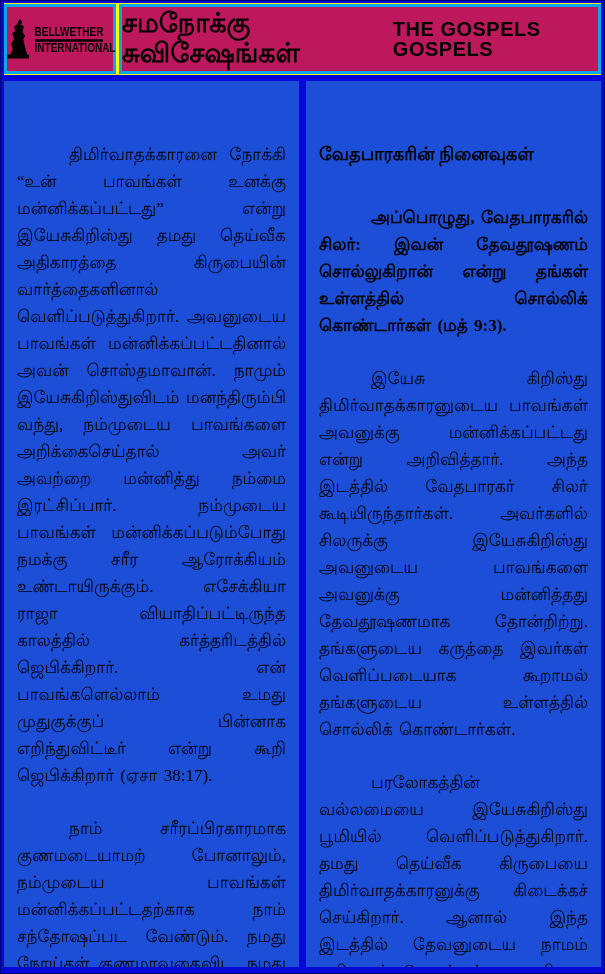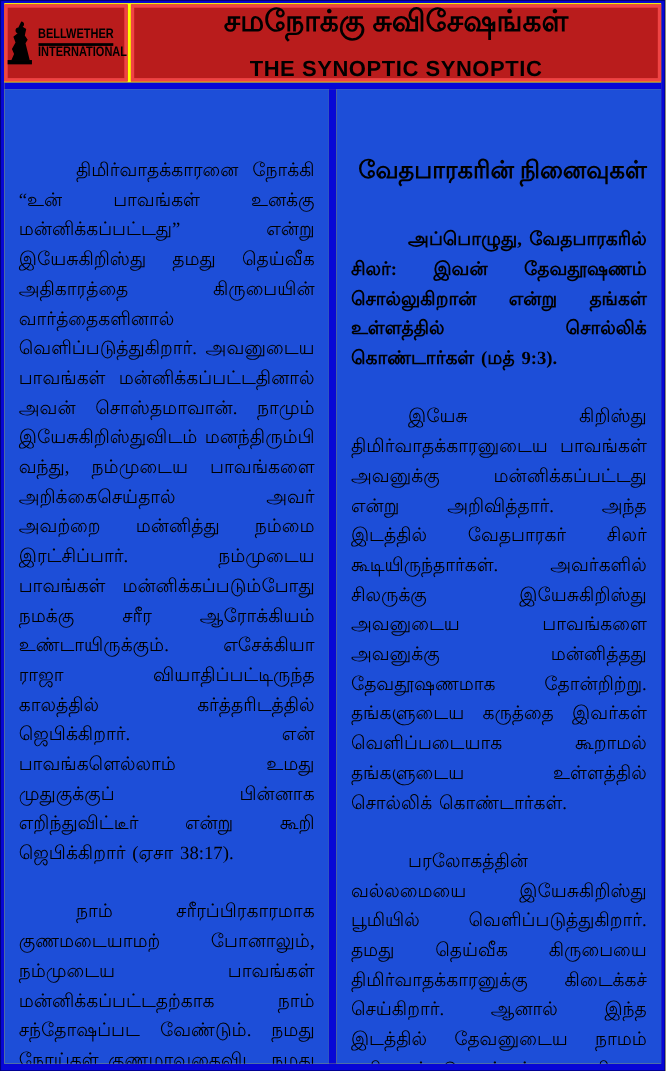--- a/index.html
+++ b/index.html
@@ -19,39 +19,39 @@
 
   
   .header{
     height:72px;
     display:flex;
     gap:3px;
     padding:1px 0 1px 0;
     background:#FFFF00;
   }
   .hbox{
-    background:#b91c1c;
-    border:3px solid #ef4444;
+    background:#be185d;
+    border:3px solid #0ea5e9;
     display:flex; align-items:center; justify-content:center;
   }
   .logo-box{ width:112px; gap:4px; }
   .logo-fig{ width:26px; height:56px; flex:0 0 auto; }
   .logo-text{ display:flex; flex-direction:column; align-items:flex-start; }
   .logo-line1{
     font-family:"Liberation Sans", sans-serif;
     font-weight:bold; font-size:10px; letter-spacing:0;
     color:#000; border-bottom:2px solid #000; padding-bottom:1px; margin-bottom:2px;
     transform:scaleY(1.25); transform-origin:left center; white-space:nowrap;
   }
   .logo-line2{
     font-family:"Liberation Sans", sans-serif;
     font-weight:bold; font-size:10px; color:#000; white-space:nowrap;
     transform:scaleY(1.25); transform-origin:left center;
   }
-  .title-box{ flex:1; flex-direction:column; gap:18px; }
+  .title-box{ flex:1; flex-direction:row; gap:18px; }
   .title-tamil{
     font-weight:bold; font-size:27px; color:#000; line-height:1.1;
     font-family:"Liberation Serif", serif;
   }
   .title-english{
     font-family:"Liberation Sans", sans-serif;
     font-weight:bold; font-size:20px; color:#000; letter-spacing:0.5px; line-height:1;
   }
 
   
@@ -72,25 +72,25 @@
     font-size:17px;
     line-height:27px;
     color:#000;
     text-align:justify;
     text-indent:52px;
     margin-bottom:26px;
     word-spacing:2px;
   }
   .para.bold{ font-weight:bold;margin-top:36px; }
   .heading{
-    font-size:22px;
+    font-size:18px;
     line-height:27px;
     font-weight:bold;
     color:#000;
-    text-align:right;
+    text-align:left;
     margin-bottom:24px;
   }
 </style>
 </head>
 <body>
 
 <div class="page">
 
   <div class="header">
 
@@ -100,21 +100,21 @@
         <rect x="3" y="56" width="34" height="6" fill="#000"></rect>
       </svg>
       <div class="logo-text">
         <span class="logo-line1">BELLWETHER</span>
         <span class="logo-line2">INTERNATIONAL</span>
       </div>
     </div>
 
     <div class="hbox title-box">
       <div class="title-tamil">சமநோக்கு சுவிசேஷங்கள்</div>
-      <div class="title-english">THE SYNOPTIC SYNOPTIC</div>
+      <div class="title-english">THE GOSPELS GOSPELS</div>
     </div>
 
 
   </div>
 
   <div class="top-bar"></div>
 
   <div class="cols">
 
     <div class="col col-left">

